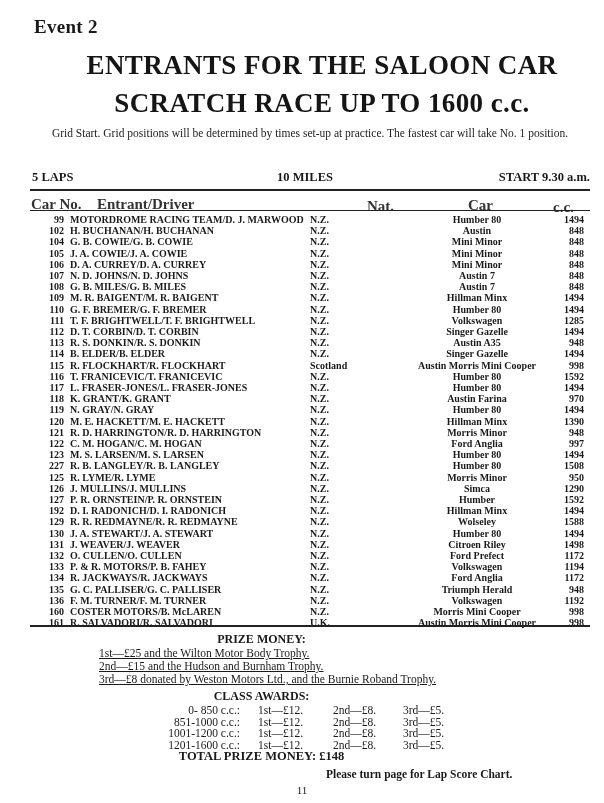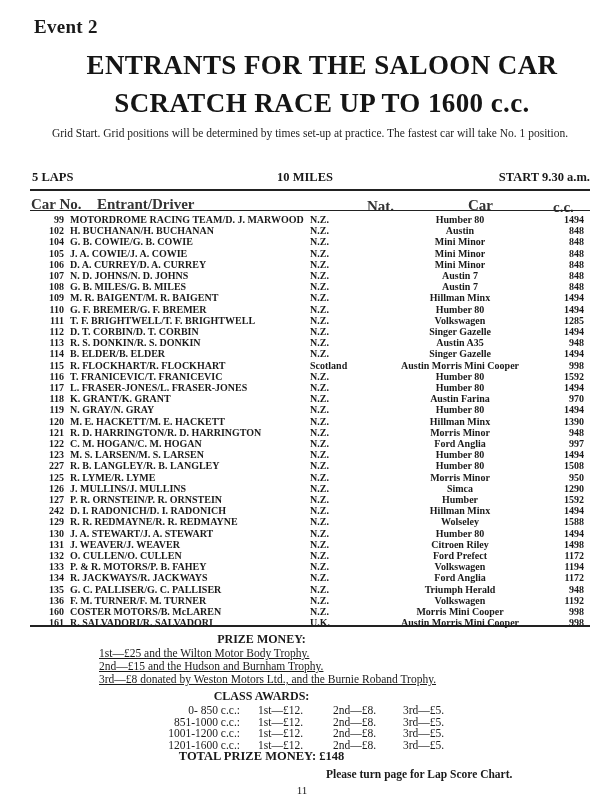--- a/index.html
+++ b/index.html
@@ -17,21 +17,21 @@
     .laps-row { position: absolute; left: 32px; width: 558px; top: 170px; font-size: 12.5px; font-weight: bold; }
     .laps-row span { position: absolute; top: 0; }
     .rule { position: absolute; left: 30px; width: 560px; background: #222; }
     .hdr { position: absolute; top: 201px; font-size: 15px; font-weight: bold; color: #333; }
     .rows { position: absolute; left: 0; top: 193px; width: 604px; }
     .row { position: absolute; left: 0; width: 604px; height: 11px; font-size: 10px; font-weight: bold; line-height: 11px; }
     .row span { position: absolute; top: 0; white-space: nowrap; }
     .c-no { left: 30px; width: 34px; text-align: right; }
     .c-ent { left: 70px; }
     .c-nat { left: 310px; }
-    .c-car { left: 380px; width: 160px; text-align: center; }
+    .c-car { left: 397px; width: 160px; text-align: center; }
     .c-cc { left: 540px; width: 44px; text-align: right; }
     .prize-h { position: absolute; left: 0; width: 523px; text-align: center; font-weight: bold; font-size: 12px; }
     .prize-line { position: absolute; left: 99px; font-size: 11.5px; white-space: nowrap; text-decoration: underline; }
     .class-row { position: absolute; left: 0; width: 604px; font-size: 11.5px; height: 12px; }
     .class-row span { position: absolute; top: 0; white-space: nowrap; }
     .cr-range { left: 150px; width: 90px; text-align: right; }
     .cr-1 { left: 258px; }
     .cr-2 { left: 333px; }
     .cr-3 { left: 403px; }
     .turn { position: absolute; left: 326px; top: 787px; font-size: 11.5px; font-weight: bold; top: 785px; }
@@ -237,21 +237,21 @@
         <span class="c-cc">1290</span>
       </div>
       <div class="row" style="top: 301px;">
         <span class="c-no">127</span>
         <span class="c-ent">P. R. ORNSTEIN/P. R. ORNSTEIN</span>
         <span class="c-nat">N.Z.</span>
         <span class="c-car">Humber</span>
         <span class="c-cc">1592</span>
       </div>
       <div class="row" style="top: 312.2px;">
-        <span class="c-no">242</span>
+        <span class="c-no">192</span>
         <span class="c-ent">D. I. RADONICH/D. I. RADONICH</span>
         <span class="c-nat">N.Z.</span>
         <span class="c-car">Hillman Minx</span>
         <span class="c-cc">1494</span>
       </div>
       <div class="row" style="top: 323.4px;">
         <span class="c-no">129</span>
         <span class="c-ent">R. R. REDMAYNE/R. R. REDMAYNE</span>
         <span class="c-nat">N.Z.</span>
         <span class="c-car">Wolseley</span>

